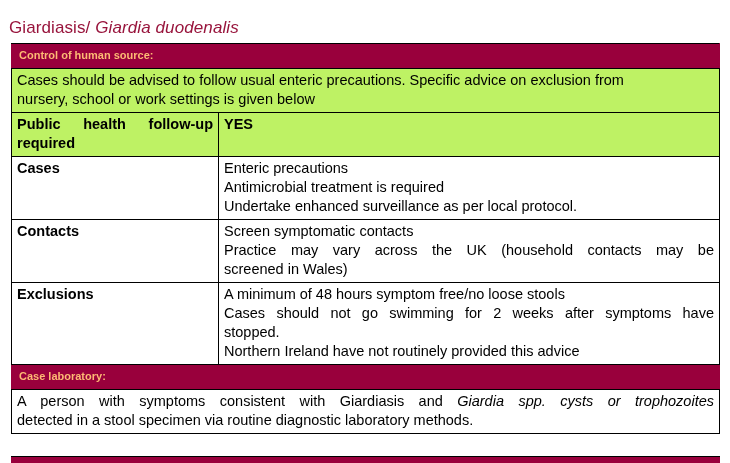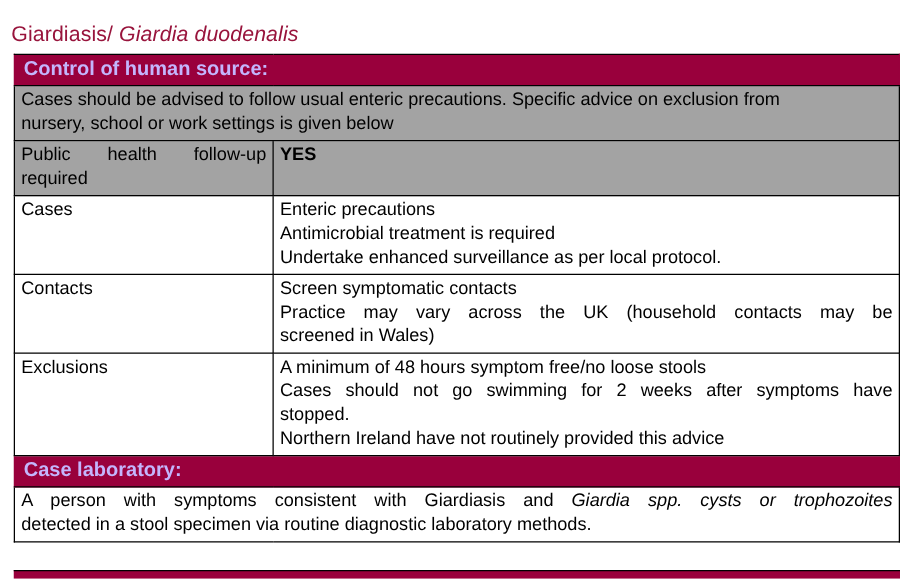--- a/index.html
+++ b/index.html
@@ -51,35 +51,35 @@
     font-size: 14.5px;
     line-height: 19px;
   }
 
   
   .col-label { width: 207px; }
 
   
   tr.section-head td {
     background: #99003c;
-    color: #c4b5fd;
+    color: #fdba74;
     font-weight: bold;
-    font-size: 16px;
+    font-size: 11px;
     line-height: 19px;
     padding: 2px 5px 3px 7px;
     border: 1px solid #99003c;
     border-top-color: #000000;
     border-bottom-color: #000000;
   }
 
   
-  tr.shaded td { background: #a3a3a3; }
+  tr.shaded td { background: #bef264; }
 
   td.label-cell {
-    font-weight: normal;
+    font-weight: bold;
     text-align: justify;
     text-align-last: left;
   }
   td.label-cell .ln { display: block; }
   td.label-cell .ln.just {
     text-align: justify;
     text-align-last: justify;
   }
 
   td.value-cell .ln { display: block; white-space: nowrap; }

